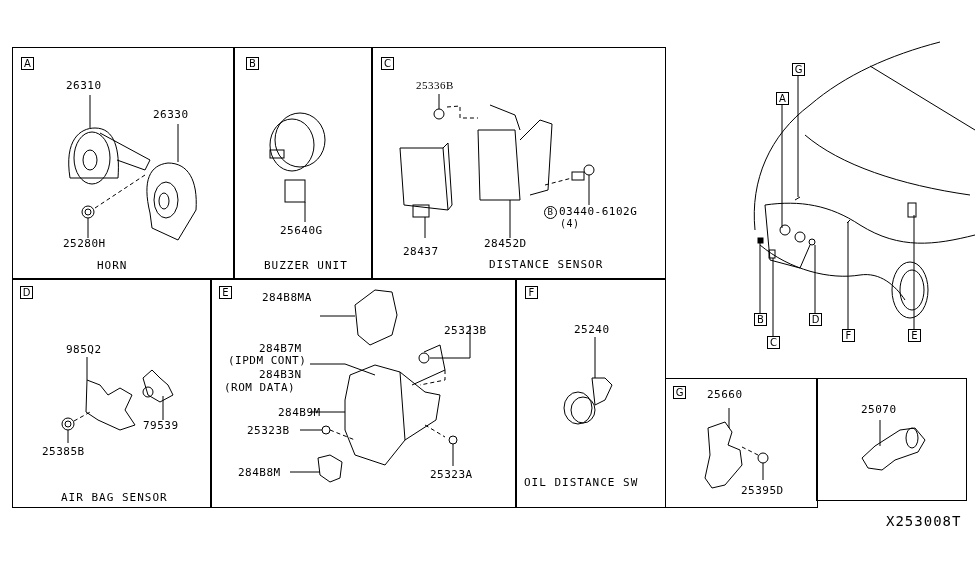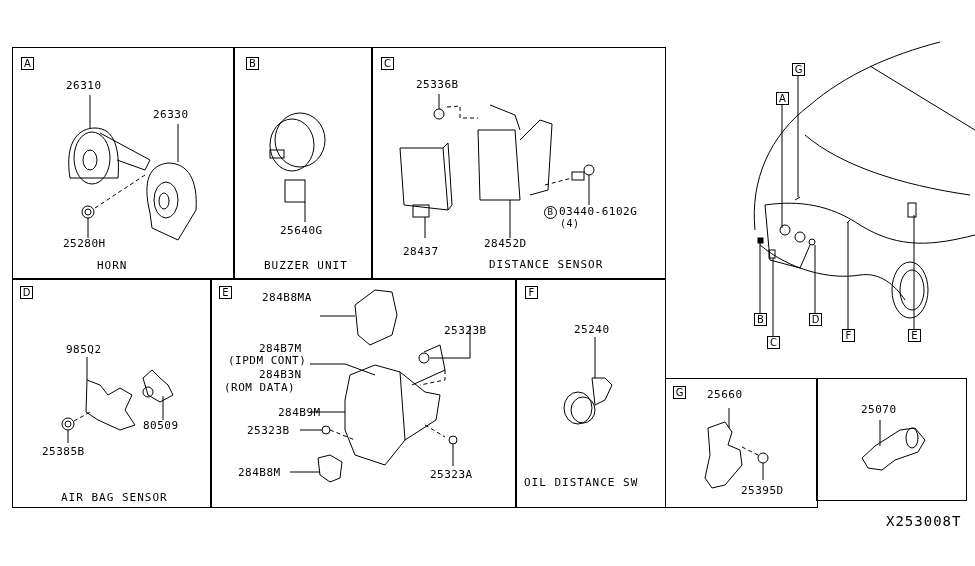--- a/index.html
+++ b/index.html
@@ -158,31 +158,31 @@
 <div class="lbl" style="left:66px;top:80px;">26310</div>
 <div class="lbl" style="left:153px;top:109px;">26330</div>
 <div class="lbl" style="left:63px;top:238px;">25280H</div>
 <div class="title" style="left:97px;top:260px;">HORN</div>
 
 <div class="tag" style="left:246px;top:57px;">B</div>
 <div class="lbl" style="left:280px;top:225px;">25640G</div>
 <div class="title" style="left:264px;top:260px;">BUZZER UNIT</div>
 
 <div class="tag" style="left:381px;top:57px;">C</div>
-<div class="lbl" style="left:416px;top:79px;">25336B</div>
+<div class="lbl" style="left:416px;top:79px;font-family:Liberation Serif, serif;">25336B</div>
 <div class="lbl" style="left:403px;top:230px;margin-top:16px;">28437</div>
 <div class="lbl" style="left:484px;top:238px;">28452D</div>
 <div class="lbl" style="left:544px;top:206px;border:1px solid #000;border-radius:50%;width:11px;height:11px;line-height:11px;text-align:center;font-size:9px;">B</div>
 <div class="lbl" style="left:559px;top:206px;">03440-6102G</div>
 <div class="lbl" style="left:560px;top:218px;font-size:10px;">(4)</div>
 <div class="title" style="left:489px;top:259px;">DISTANCE SENSOR</div>
 
 <div class="tag" style="left:20px;top:286px;">D</div>
 <div class="lbl" style="left:66px;top:344px;">985Q2</div>
-<div class="lbl" style="left:143px;top:420px;">80509</div>
+<div class="lbl" style="left:143px;top:420px;">79539</div>
 <div class="lbl" style="left:42px;top:446px;">25385B</div>
 <div class="title" style="left:61px;top:492px;">AIR BAG SENSOR</div>
 
 <div class="tag" style="left:219px;top:286px;">E</div>
 <div class="lbl" style="left:262px;top:292px;text-align:center;">284B8MA</div>
 <div class="lbl" style="left:259px;top:343px;">284B7M</div>
 <div class="lbl" style="left:228px;top:355px;">(IPDM CONT)</div>
 <div class="lbl" style="left:259px;top:369px;">284B3N</div>
 <div class="lbl" style="left:224px;top:382px;">(ROM DATA)</div>
 <div class="lbl" style="left:278px;top:407px;text-align:right;">284B9M</div>

